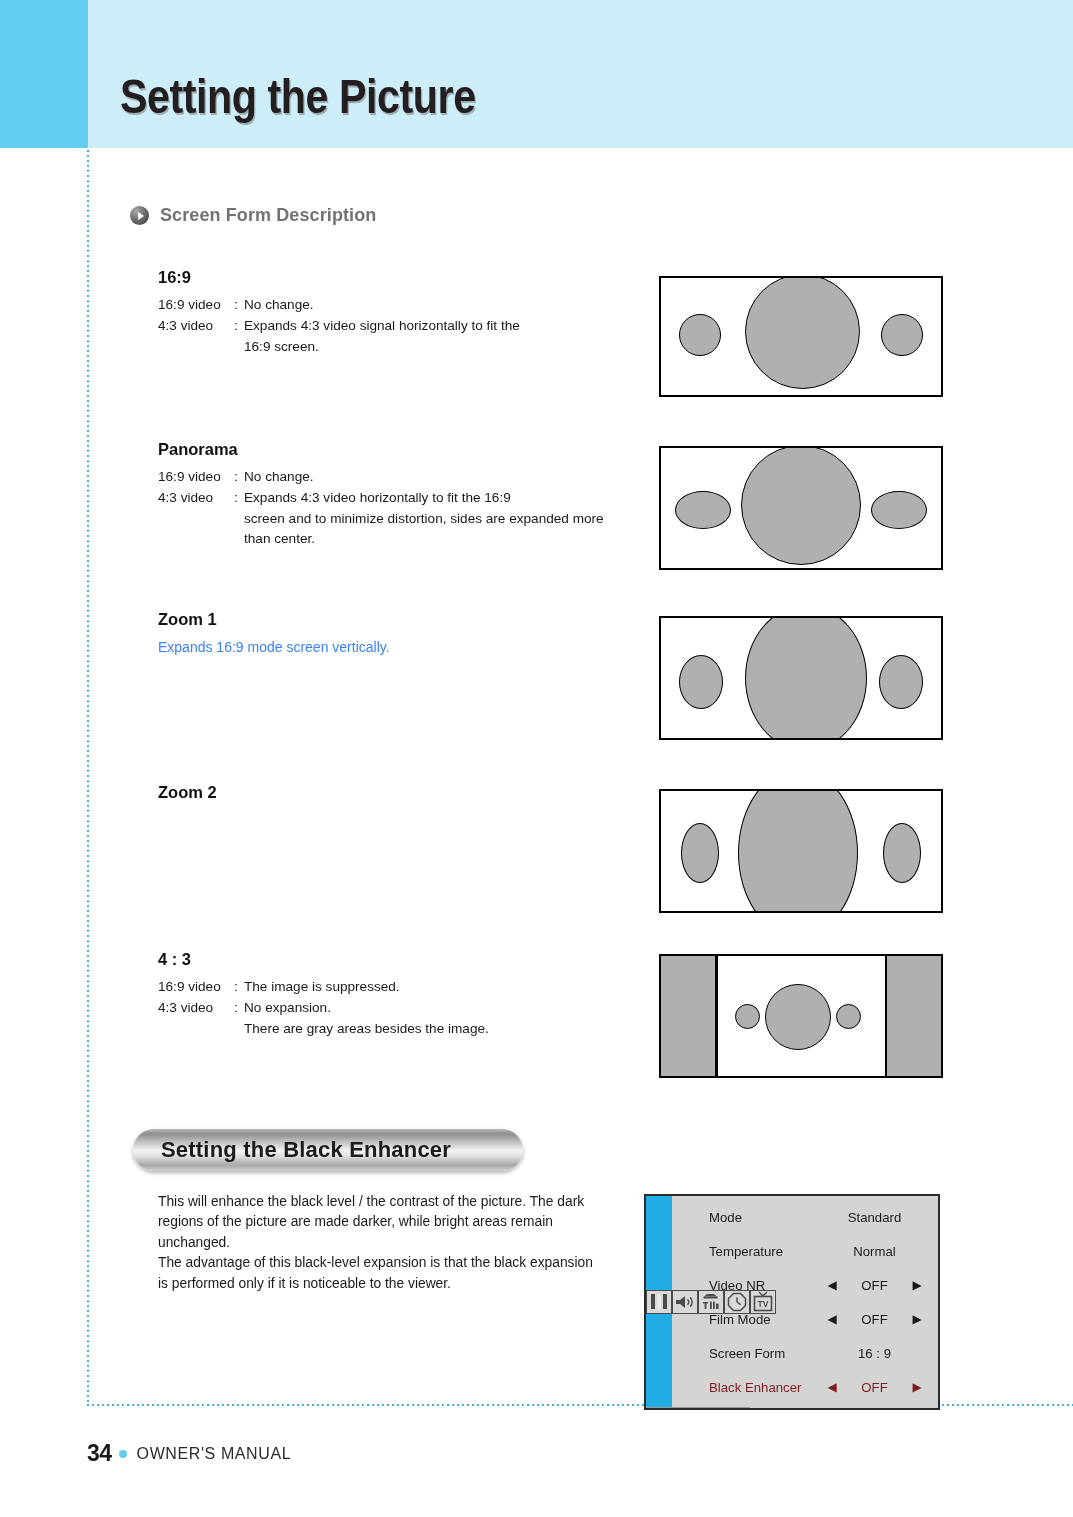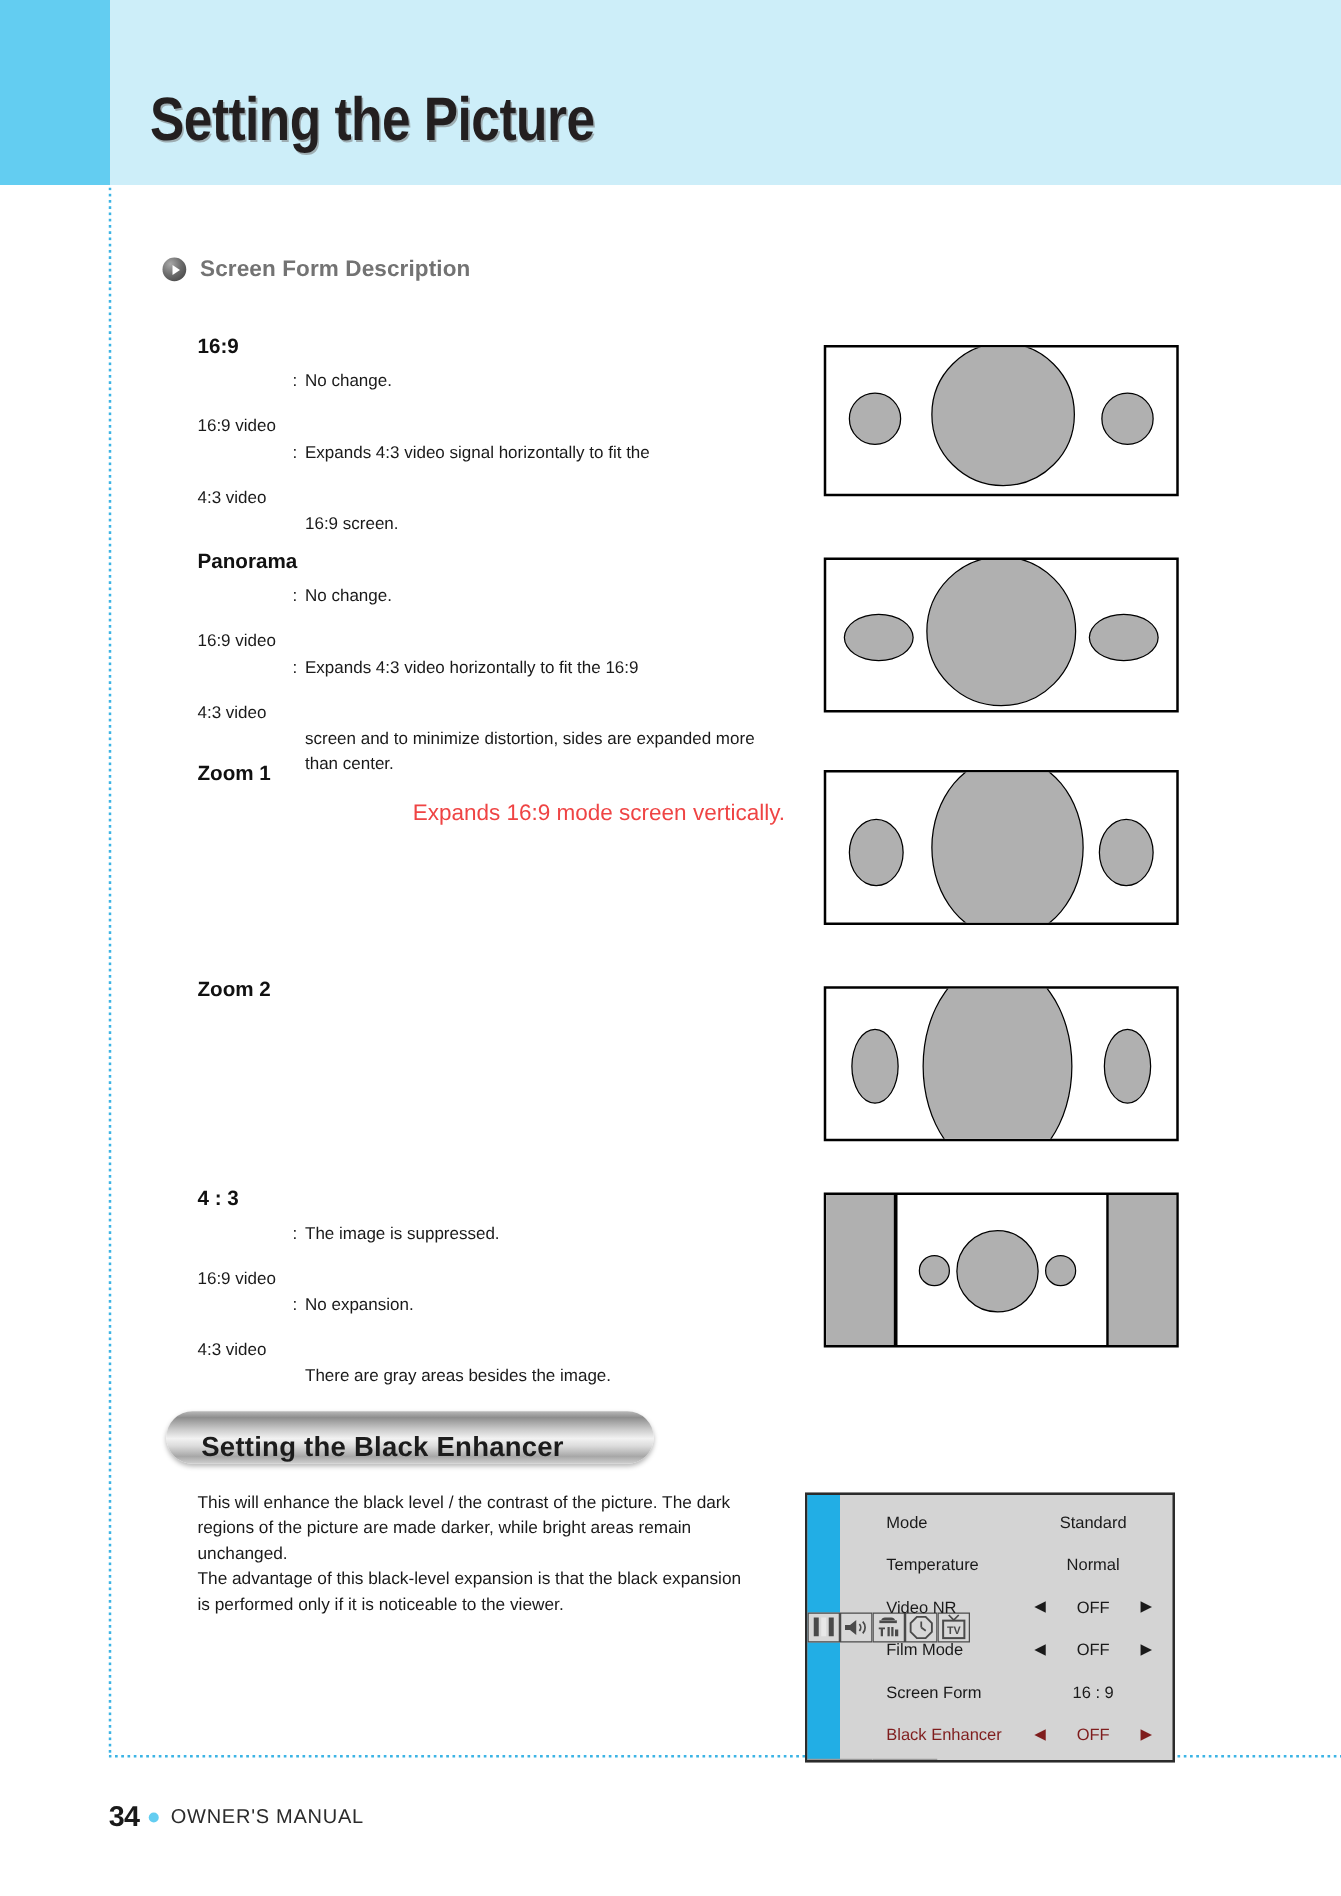--- a/index.html
+++ b/index.html
@@ -99,28 +99,27 @@
     color: #111;
     margin: 0 0 8px 0;
   }
   .fmt-row {
     display: flex;
     font-size: 13.6px;
     color: #1a1a1a;
     line-height: 1.47;
     margin-bottom: 1px;
   }
-  .fmt-row .lbl { width: 76px; flex: none; margin-top: 36px; }
+  .fmt-row .lbl { width: 76px; flex: none; }
   .fmt-row .sep { width: 10px; flex: none; }
   .fmt-row .val { flex: 1; }
   .fmt-plain {
-    font-size: 18px;
-    color: #ef4444;
+    font-size: 14px;
+    color: #3b82f6;
     line-height: 1.47;
-    text-align: right;
   }
   .fmt-cont { padding-left: 86px; font-size: 13.6px; line-height: 1.47; color: #1a1a1a; }
 
   
   .illus {
     position: absolute;
     left: 659px;
     width: 284px;
     border: 2.5px solid #000;
     background: #fff;
@@ -153,21 +152,21 @@
   #be-pill {
     position: absolute;
     left: 133px; top: 1129px;
     width: 390px; height: 42px;
     border-radius: 21px;
     background: linear-gradient(to bottom,
         #b9b9b9 0%, #8e8e8e 12%, #c9c9c9 34%,
         #f2f2f2 52%, #dcdcdc 66%, #a7a7a7 86%, #cfcfcf 100%);
     box-shadow: 0 2px 4px rgba(0,0,0,0.30);
     display: flex;
-    align-items: flex-end;
+    align-items: center;
   }
   #be-pill-label {
     margin-left: 28px;
     font-size: 22px;
     font-weight: bold;
     color: #1c1c1c;
     letter-spacing: 0.2px;
   }
   #be-body {
     position: absolute;

